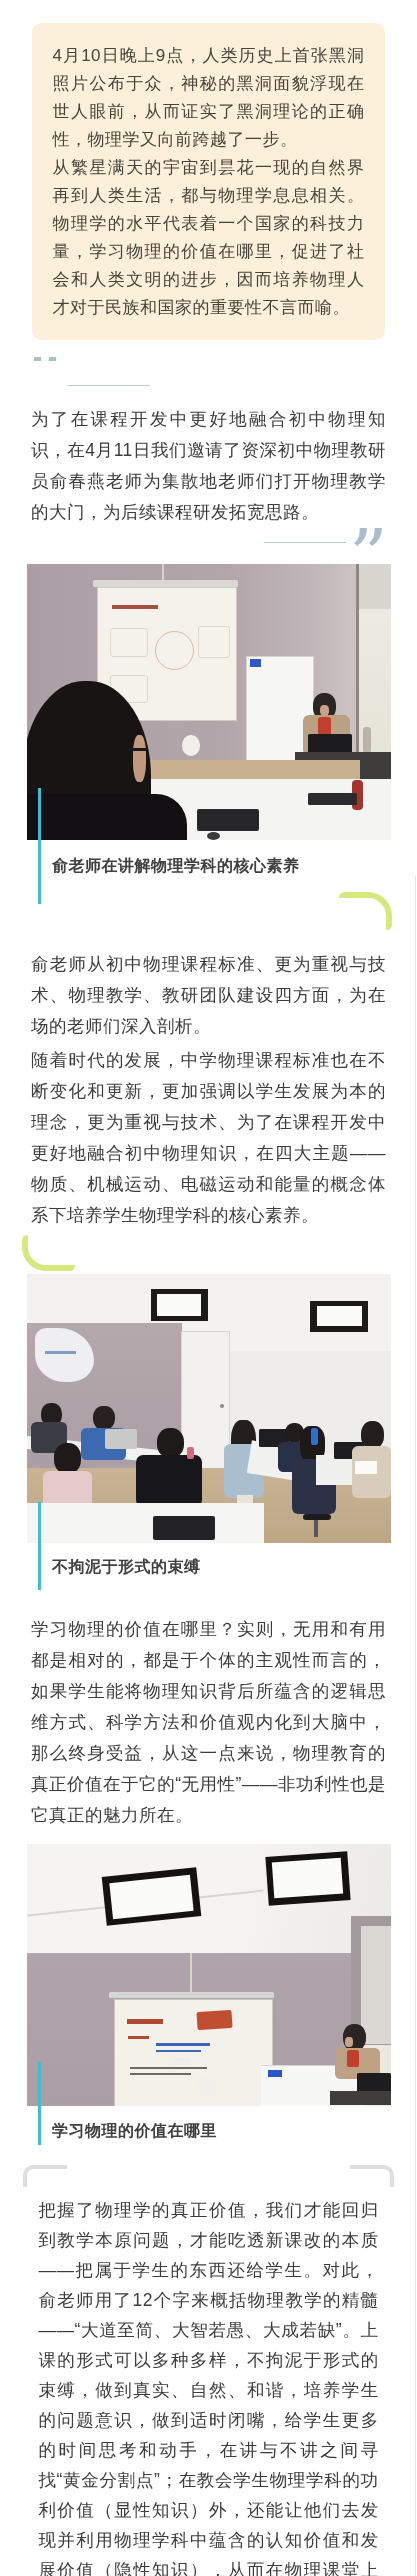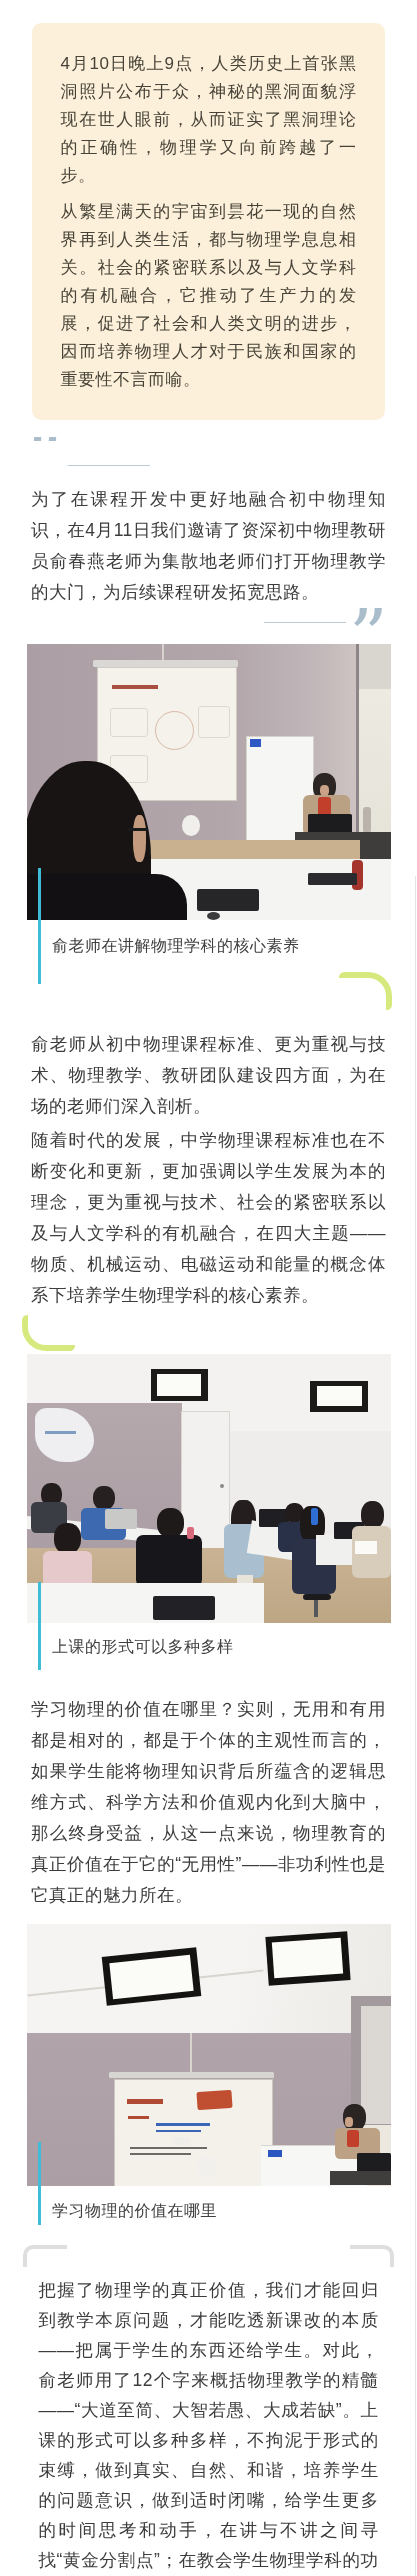--- a/index.html
+++ b/index.html
@@ -7,35 +7,35 @@
     width:417px;height:3768px;position:relative;overflow:hidden;
     background:#ffffff;
     font-family:"Liberation Sans","DejaVu Sans",sans-serif;
     color:#3c3c3c;
   }
   .intro-box{
     margin:23px 32px 0;background:#fdf0da;border-radius:9.3px;
     padding:18.5px 20.6px;font-size:17px;line-height:28px;color:#474338;
     text-align:justify;letter-spacing:0.5px;
   }
-  .intro-box p{margin:8px;}
+  .intro-box p{margin:0;}
   .body-para{
     margin:0 31px;font-size:17.5px;line-height:31px;color:#3c3c3c;
     text-align:justify;letter-spacing:0.5px;
   }
   .quote-open-row{display:flex;align-items:flex-end;margin:7.2px 0 0 26px;height:41px;}
   .quote-glyph{
     font-family:"DejaVu Serif","Liberation Serif",serif;
     font-size:77px;line-height:31px;color:#a9bdcb;height:31px;overflow:hidden;
   }
   .quote-line{width:82px;height:1.5px;background:#bccad5;margin:0 0 2.1px 3.1px;}
   .quote-close-row{display:flex;justify-content:flex-end;align-items:flex-start;margin:0 29px 0 0;height:36px;}
   .quote-close-row .quote-line{margin:13.4px 3.1px 0 0;}
   .quote-close-row .quote-glyph{line-height:57px;height:36px;}
-  .photo-block{position:relative;margin:0 27px;}
+  .photo-block{position:relative;margin:0 27px;font-weight:bold;}
   .photo{position:relative;width:364px;overflow:hidden;background:#b3a6ab;}
   .ps{position:absolute;}
   .cap-bar{position:absolute;left:10.8px;width:3.6px;background:#3fbdd6;}
   .caption{margin-left:25px;font-size:16px;line-height:23px;color:#404040;letter-spacing:0.5px;}
   .arrow-right{
     width:47px;height:32px;margin:15.5px 25px 0 auto;
     border-top:6.7px solid #d6e97e;border-right:6.7px solid #d6e97e;
     border-radius:5.2px 24px 5.2px 5.2px;
   }
   .arrow-left{
@@ -50,21 +50,21 @@
   .c-tr{top:0;right:0;border-top-width:4.6px;border-right-width:4.6px;border-top-right-radius:10.3px;}
   .scroll-line{position:absolute;right:1px;top:876px;width:1.5px;height:2473px;background:#e4e4e4;border-radius:1px;}
 </style>
 </head>
 <body>
 
 <main>
 
   <section class="intro-box">
     <p>4月10日晚上9点，人类历史上首张黑洞照片公布于众，神秘的黑洞面貌浮现在世人眼前，从而证实了黑洞理论的正确性，物理学又向前跨越了一步。</p>
-    <p>从繁星满天的宇宙到昙花一现的自然界再到人类生活，都与物理学息息相关。社会的紧密联系以及与人文学科的有机融合，它推动了生产力的发展，促进了社会和人类文明的进步，因而培养物理人才对于民族和国家的重要性不言而喻。</p>
+    <p>从繁星满天的宇宙到昙花一现的自然界再到人类生活，都与物理学息息相关。物理学的水平代表着一个国家的科技力量，学习物理的价值在哪里，促进了社会和人类文明的进步，因而培养物理人才对于民族和国家的重要性不言而喻。</p>
   </section>
 
   <div class="quote-open-row">
     <span class="quote-glyph">“</span>
     <span class="quote-line"></span>
   </div>
 
   <p class="body-para" style="margin-top:16px;">为了在课程开发中更好地融合初中物理知识，在4月11日我们邀请了资深初中物理教研员俞春燕老师为集散地老师们打开物理教学的大门，为后续课程研发拓宽思路。</p>
 
   <div class="quote-close-row">
@@ -105,21 +105,21 @@
       <div class="ps" style="left:101px;bottom:89px;width:18.5px;height:3.6px;background:#1a1a1a;"></div>
       <div class="ps" style="left:-10.3px;bottom:-7.7px;width:170px;height:54px;background:#121013;border-radius:15.5px 31px 0 0;"></div>
     </div>
     <div class="cap-bar" style="top:224px;height:116px;"></div>
     <div class="caption" style="margin-top:13.4px;">俞老师在讲解物理学科的核心素养</div>
   </div>
 
   <div class="arrow-right"></div>
 
   <p class="body-para" style="margin-top:18.5px;">俞老师从初中物理课程标准、更为重视与技术、物理教学、教研团队建设四方面，为在场的老师们深入剖析。</p>
-  <p class="body-para" style="margin-top:3.1px;">随着时代的发展，中学物理课程标准也在不断变化和更新，更加强调以学生发展为本的理念，更为重视与技术、社会的紧密联系以及与人文学科的有机融合，在四大主题——物质、机械运动、电磁运动和能量的概念体系下培养学生物理学科的核心素养。</p>
+  <p class="body-para" style="margin-top:3.1px;">随着时代的发展，中学物理课程标准也在不断变化和更新，更加强调以学生发展为本的理念，更为重视与技术、为了在课程开发中更好地融合初中物理知识，在四大主题——物质、机械运动、电磁运动和能量的概念体系下培养学生物理学科的核心素养。</p>
 
   <div class="arrow-left"></div>
 
   <div class="photo-block" style="margin-top:3.1px;">
     <div class="photo" style="height:269px;background:#eeedeb;">
       <div class="ps" style="left:0;top:0;width:364px;height:77px;background:#f3f2f0;"></div>
       <div class="ps" style="left:124px;top:15.5px;width:57px;height:32px;background:#1b1a19;"></div>
       <div class="ps" style="left:130px;top:20.6px;width:44px;height:21.6px;background:#fbfbf7;"></div>
       <div class="ps" style="left:283px;top:27px;width:58px;height:31px;background:#1b1a19;"></div>
       <div class="ps" style="left:290px;top:32px;width:45px;height:20.6px;background:#fbfbf7;"></div>
@@ -156,21 +156,21 @@
       <div class="ps" style="left:289px;top:181px;width:75px;height:30px;background:#f0f0ee;"></div>
       <div class="ps" style="left:307px;top:168px;width:30px;height:17.5px;background:#1e1d21;border-radius:1.5px;"></div>
       <div class="ps" style="left:334px;top:147px;width:23px;height:28px;background:#241f1e;border-radius:45%;"></div>
       <div class="ps" style="left:325px;top:172px;width:39px;height:52px;background:#d8cdbb;border-radius:6.2px;"></div>
       <div class="ps" style="left:328px;top:187px;width:21.6px;height:13.4px;background:#fbfaf6;"></div>
       <div class="ps" style="left:0;bottom:0;width:237px;height:40px;background:#f5f5f3;"></div>
       <div class="ps" style="left:126px;bottom:3.1px;width:62px;height:24px;background:#222126;border-radius:2.1px;"></div>
       <div class="ps" style="left:160px;top:173px;width:7.2px;height:12.4px;background:#d96a7d;border-radius:2.1px;"></div>
     </div>
     <div class="cap-bar" style="top:228px;height:88px;"></div>
-    <div class="caption" style="margin-top:12.4px;">上课的形式可以多种多样</div>
+    <div class="caption" style="margin-top:12.4px;">不拘泥于形式的束缚</div>
   </div>
 
   <p class="body-para" style="margin-top:36px;">学习物理的价值在哪里？实则，无用和有用都是相对的，都是于个体的主观性而言的，如果学生能将物理知识背后所蕴含的逻辑思维方式、科学方法和价值观内化到大脑中，那么终身受益，从这一点来说，物理教育的真正价值在于它的“无用性”——非功利性也是它真正的魅力所在。</p>
 
   <div class="photo-block" style="margin-top:12.4px;">
     <div class="photo" style="height:262px;background:linear-gradient(#b4a7ad,#ab9ea4);">
       <div class="ps" style="left:0;top:0;width:364px;height:109px;background:linear-gradient(100deg,#f5f4f2 55%,#eceae7);"></div>
       <div class="ps" style="left:0;top:58px;width:237px;height:2.1px;background:#d8d4cf;transform:rotate(-6deg);"></div>
       <div class="ps" style="left:77px;top:28px;width:95px;height:49px;background:#141312;transform:rotate(-6deg);"></div>
       <div class="ps" style="left:84px;top:35px;width:81px;height:36px;background:#fbfbf8;transform:rotate(-6deg);"></div>

